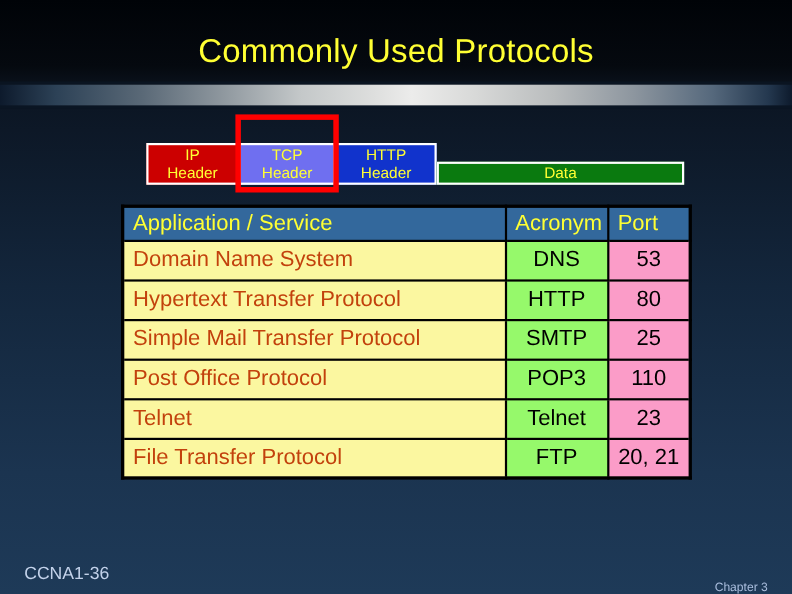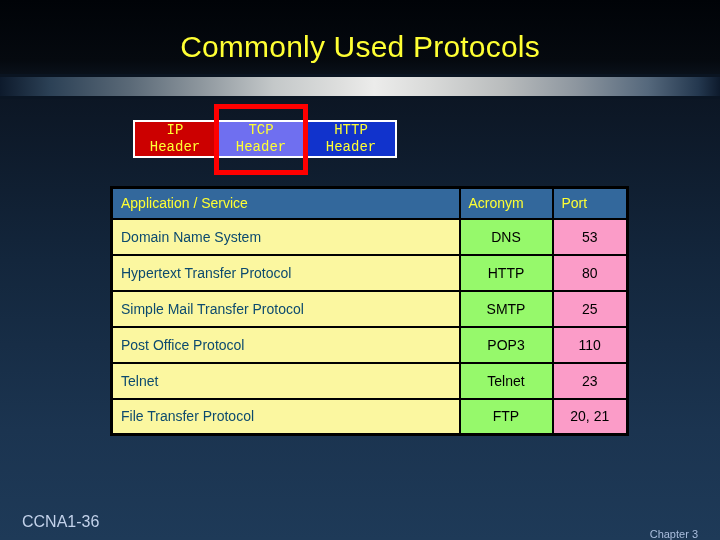--- a/index.html
+++ b/index.html
@@ -78,22 +78,21 @@
   }
 
   
   #packet {
     position: absolute;
     left: 133px;
     top: 110px;
     width: 489px;
     height: 58px;
     display: flex;
-    align-items: center;
-    font-family: Liberation Mono, monospace;
+    align-items: flex-end;
   }
   .pkt {
     box-sizing: border-box;
     border: 2px solid #ffffff;
     color: #ffff33;
     font-size: 14px;
     line-height: 17px;
     text-align: center;
     display: flex;
     flex-direction: column;
@@ -128,37 +127,37 @@
     table-layout: fixed;
     border: 3px solid #000000;
   }
   #proto-table col.c1 { width: 348px; }
   #proto-table col.c2 { width: 93px; }
   #proto-table col.c3 { width: 75px; }
 
   #proto-table th, #proto-table td {
     border: 2px solid #000000;
     height: 36px;
-    font-size: 14px;
+    font-size: 20px;
     font-weight: normal;
     padding: 0 8px;
     box-sizing: border-box;
   }
   #proto-table thead th {
     background: #33689c;
     color: #ffff33;
     height: 31px;
   }
   #proto-table thead th.h1 { text-align: left; }
   #proto-table thead th.h2,
   #proto-table thead th.h3 { text-align: left; }
 
   #proto-table td.name {
     background: #fbf7a0;
-    color: #0c4a6e;
+    color: #c2410c;
     text-align: left;
   }
   #proto-table td.acr {
     background: #96f96b;
     color: #000000;
     text-align: center;
   }
   #proto-table td.port {
     background: #fb9cc8;
     color: #000000;
@@ -203,20 +202,23 @@
       <span>IP</span>
       <span>Header</span>
     </div>
     <div class="pkt pkt-tcp">
       <span>TCP</span>
       <span>Header</span>
     </div>
     <div class="pkt pkt-http">
       <span>HTTP</span>
       <span>Header</span>
+    </div>
+    <div class="pkt pkt-data">
+      <span>Data</span>
     </div>
   </div>
 
   <div id="tcp-highlight"></div>
 
   <table id="proto-table">
     <colgroup>
       <col class="c1">
         <col class="c2">
         <col class="c3">

